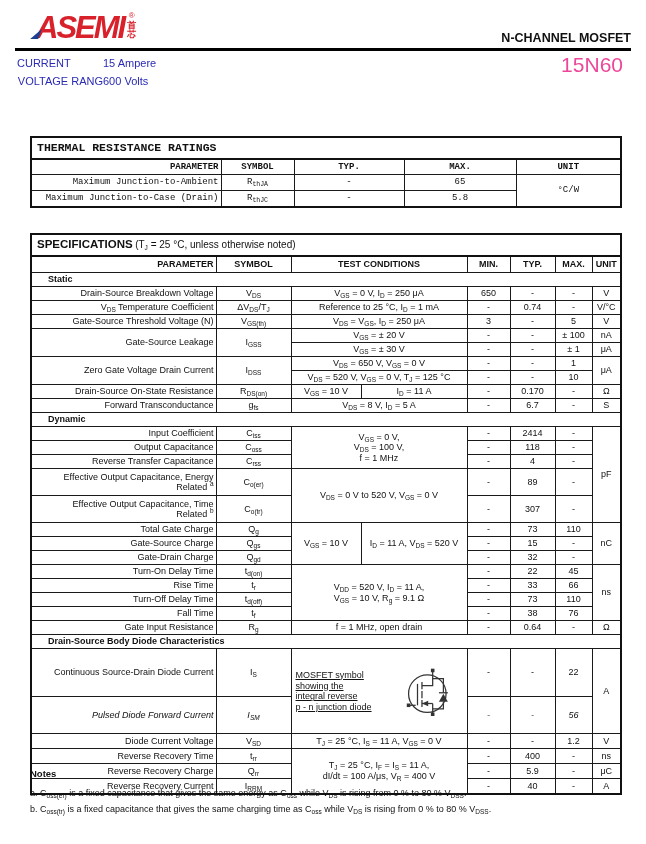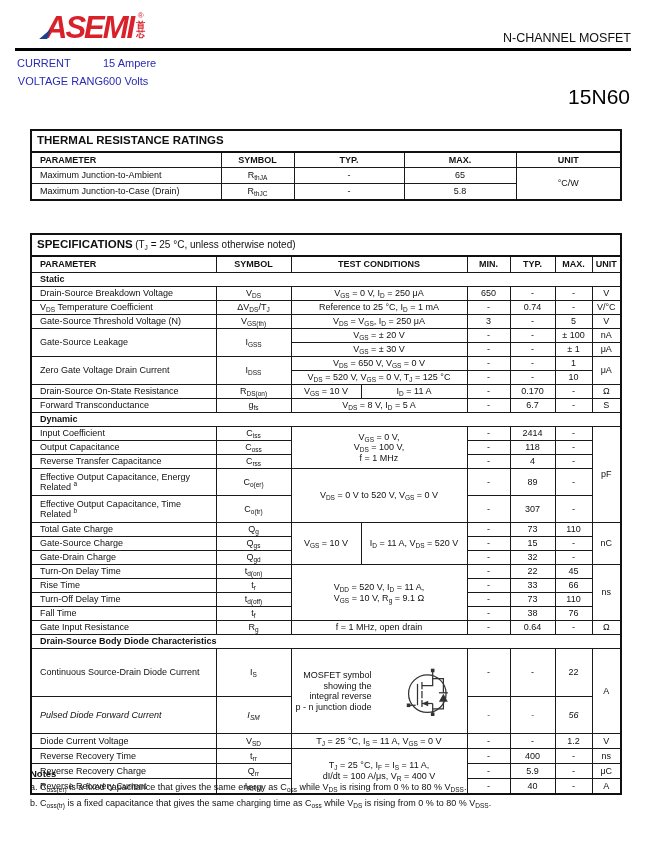--- a/index.html
+++ b/index.html
@@ -1,60 +1,60 @@
 <!DOCTYPE html>
 <html><head>
 <meta charset="utf-8">
 <style>
   html,body{margin:0;padding:0;}
   body{width:646px;height:844px;background:#ffffff;font-family:"Liberation Sans",sans-serif;color:#111;}
   .page{position:relative;width:646px;height:844px;overflow:hidden;background:#fff;}
 
   
-  .logo{position:absolute;left:45px;top:12px;display:flex;align-items:flex-start;}
+  .logo{position:absolute;left:36px;top:12px;display:flex;align-items:flex-start;}
   .logo-tri{position:absolute;left:-4px;bottom:4px;width:0;height:0;border-left:8px solid transparent;border-bottom:10px solid #1d3f8f;transform:skewX(-20deg);}
   .logo-text{font-style:italic;font-weight:bold;font-size:31px;line-height:1;color:#d8212a;letter-spacing:-2px;}
   .logo-side{display:flex;flex-direction:column;align-items:center;margin-left:3px;line-height:1;color:#d8212a;}
   .logo-side .reg{font-size:8px;margin-bottom:1px;}
   .logo-side .cn{font-size:9px;font-weight:bold;}
-  .ptype{position:absolute;right:15px;top:31px;font-weight:normal;font-size:12.5px;color:#111;}
+  .ptype{position:absolute;right:15px;top:31px;font-weight:bold;font-size:12.5px;color:#111;}
   .rule{position:absolute;left:15px;top:48px;width:616px;height:3px;background:#000;}
   .sline{position:absolute;left:17px;font-size:11px;color:#2a2ab5;}
   .sline .lbl{display:inline-block;width:86px;}
   .line1{top:57px;} .line2{top:75px;text-align:right;}
-  .pn{position:absolute;right:16px;top:53px;font-size:21px;color:#000000;margin-top:32px;}
+  .pn{position:absolute;right:23px;top:53px;font-size:21px;color:#ec4899;}
 
   
   table.t{border-collapse:collapse;table-layout:fixed;border:2px solid #111;background:#fff;}
   .t td,.t th{border:1px solid #1a1a1a;font-size:9px;padding:0 2px;text-align:center;vertical-align:middle;line-height:1.2;font-weight:normal;color:#111;}
   .t td.ttl{text-align:left;padding:3px 5px;border-bottom:2px solid #111;}
   .ttl-b{font-weight:bold;font-size:11.5px;}
   .ttl-n{font-size:10px;}
   .t th.h{font-weight:bold;font-size:9px;}
-  .t .p{text-align:left;padding-left:8px;}
-  .t td.sec{text-align:left;font-weight:bold;padding-left:8px;}
+  .t .p{text-align:right;padding-left:8px;}
+  .t td.sec{text-align:left;font-weight:bold;padding-left:16px;}
   sub{font-size:6.5px;vertical-align:-1.5px;line-height:0;}
   sup{font-size:6.5px;line-height:0;}
-  .thermal{position:absolute;left:30px;top:129px;width:590px;}
+  .thermal{position:absolute;left:30px;top:136px;width:590px;font-family:Liberation Mono, monospace;}
   .thermal tr{height:16px;}
   .spec{position:absolute;left:30px;top:233px;width:590px;}
   .spec tr{height:14px;}
   .spec tr.tt{height:21px;}
   .spec tr.hd{height:17px;}
   .spec tr.h27{height:27px;}
   .spec tr.h33{height:33px;}
   .spec tr.h26{height:26px;font-style:italic;}
   .spec tr.h15{height:15px;}
-  .dio{display:flex;align-items:center;text-align:right;padding:15px 4px;}
+  .dio{display:flex;align-items:center;text-align:left;padding:15px 4px;text-decoration:underline;}
   .dio-txt{flex:0 0 auto;}
   .dio svg{margin-left:auto;margin-right:8px;}
 
   
   .notes{position:absolute;left:28px;top:768px;width:604px;font-size:9px;color:#111;}
-  .notes .nt{font-weight:bold;font-size:9.5px;margin:0 0 2px 2px;}
+  .notes .nt{font-weight:bold;font-size:9.5px;margin:0 0 8px 2px;}
   .notes p{margin:0 0 3px 2px;line-height:1.45;}
 </style>
 </head>
 <body>
 
 <div class="page">
 
   <div class="logo">
     <span class="logo-tri"></span>
     <span class="logo-text">ASEMI</span>

